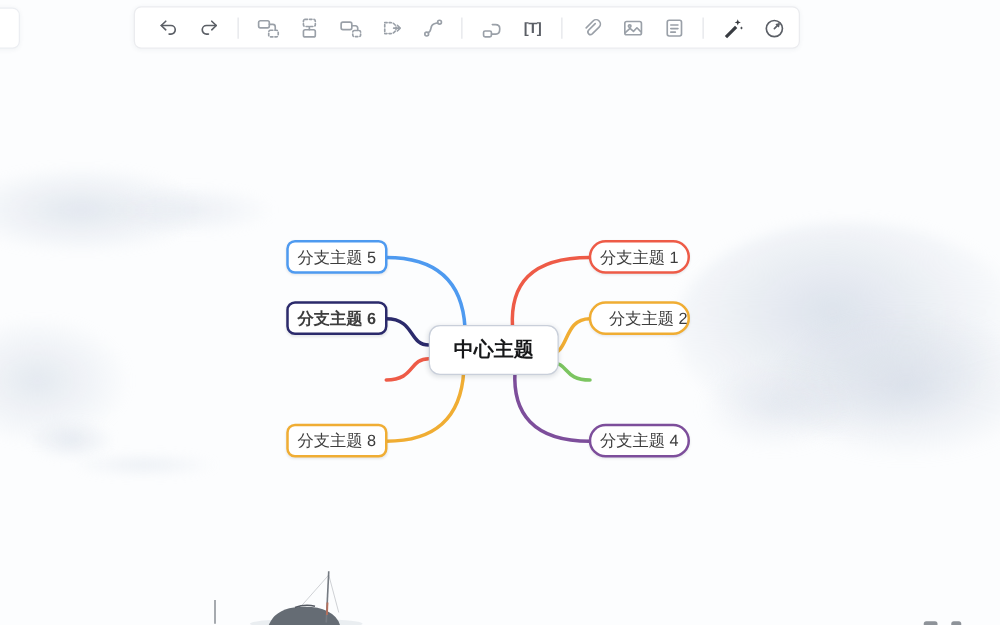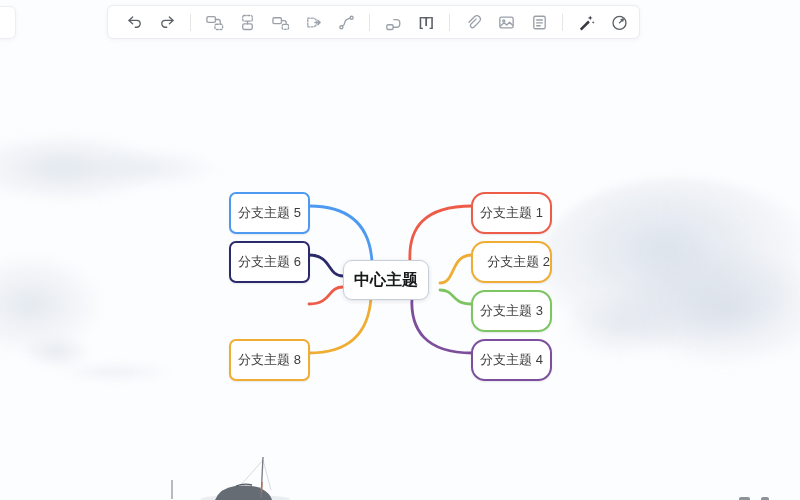--- a/index.html
+++ b/index.html
@@ -58,26 +58,26 @@
 
   
   #lines{position:absolute;left:0;top:0;width:800px;height:500px;}
   #lines path{fill:none;stroke-width:2.8;stroke-linecap:round;}
   .node{
     position:absolute;box-sizing:border-box;background:#ffffff;
     display:flex;align-items:center;justify-content:center;
     cursor:pointer;
   }
   .branch{
-    width:81px;height:42px;border:2px solid #14532d;border-radius:7px;
+    width:81px;height:27px;border:2px solid #14532d;border-radius:7px;
     font-size:13px;color:#3d3d3d;
     box-shadow:0 1px 2px rgba(30,40,60,.10);
   }
   .central{
-    left:343px;top:260px;width:86px;height:40px;
+    left:343px;top:260px;width:104px;height:40px;
     border:1.5px solid #c9cfda;border-radius:9px;
     font-size:16px;font-weight:bold;color:#17181a;
     box-shadow:0 1px 4px rgba(30,40,60,.14);
   }
   .b-right{left:471px;border-radius:14px;}
   .b-left{left:229px;}
   .row-0{top:192px;} .row-1{top:241px;} .row-2{top:290px;} .row-3{top:339px;}
 </style>
 </head>
 <body>
@@ -224,31 +224,28 @@
     <path d="M343 287 C327 287 332 304 309 304" style="stroke: rgb(238, 91, 71);"></path>
     <path d="M371 297 C369 330 352 353 309 353" style="stroke: rgb(240, 173, 51);"></path>
   </svg>
 
   <div class="node branch b-right row-0" style="border-color: rgb(238, 91, 71);">
     <span>分支主题 1</span>
   </div>
   <div class="node branch b-right row-1" style="border-color: rgb(240, 173, 51); justify-content: flex-end;">
     <span>分支主题 2</span>
   </div>
-  <div class="node branch b-right row-2" style="border-color: rgb(124, 197, 97);">
-    <span>分支主题 3</span>
-  </div>
   <div class="node branch b-right row-3" style="border-color: rgb(125, 78, 155);">
     <span>分支主题 4</span>
   </div>
 
   <div class="node branch b-left row-0" style="border-color: rgb(78, 154, 240);">
     <span>分支主题 5</span>
   </div>
-  <div class="node branch b-left row-1" style="border-color: rgb(43, 42, 107);">
+  <div class="node branch b-left row-1" style="border-color: rgb(43, 42, 107); font-weight: bold;">
     <span>分支主题 6</span>
   </div>
   <div class="node branch b-left row-3" style="border-color: rgb(240, 173, 51); align-items: center;">
     <span>分支主题 8</span>
   </div>
 
   <div class="node central" style="border-color: rgb(201, 207, 218);">
     <span>中心主题</span>
   </div>
 

